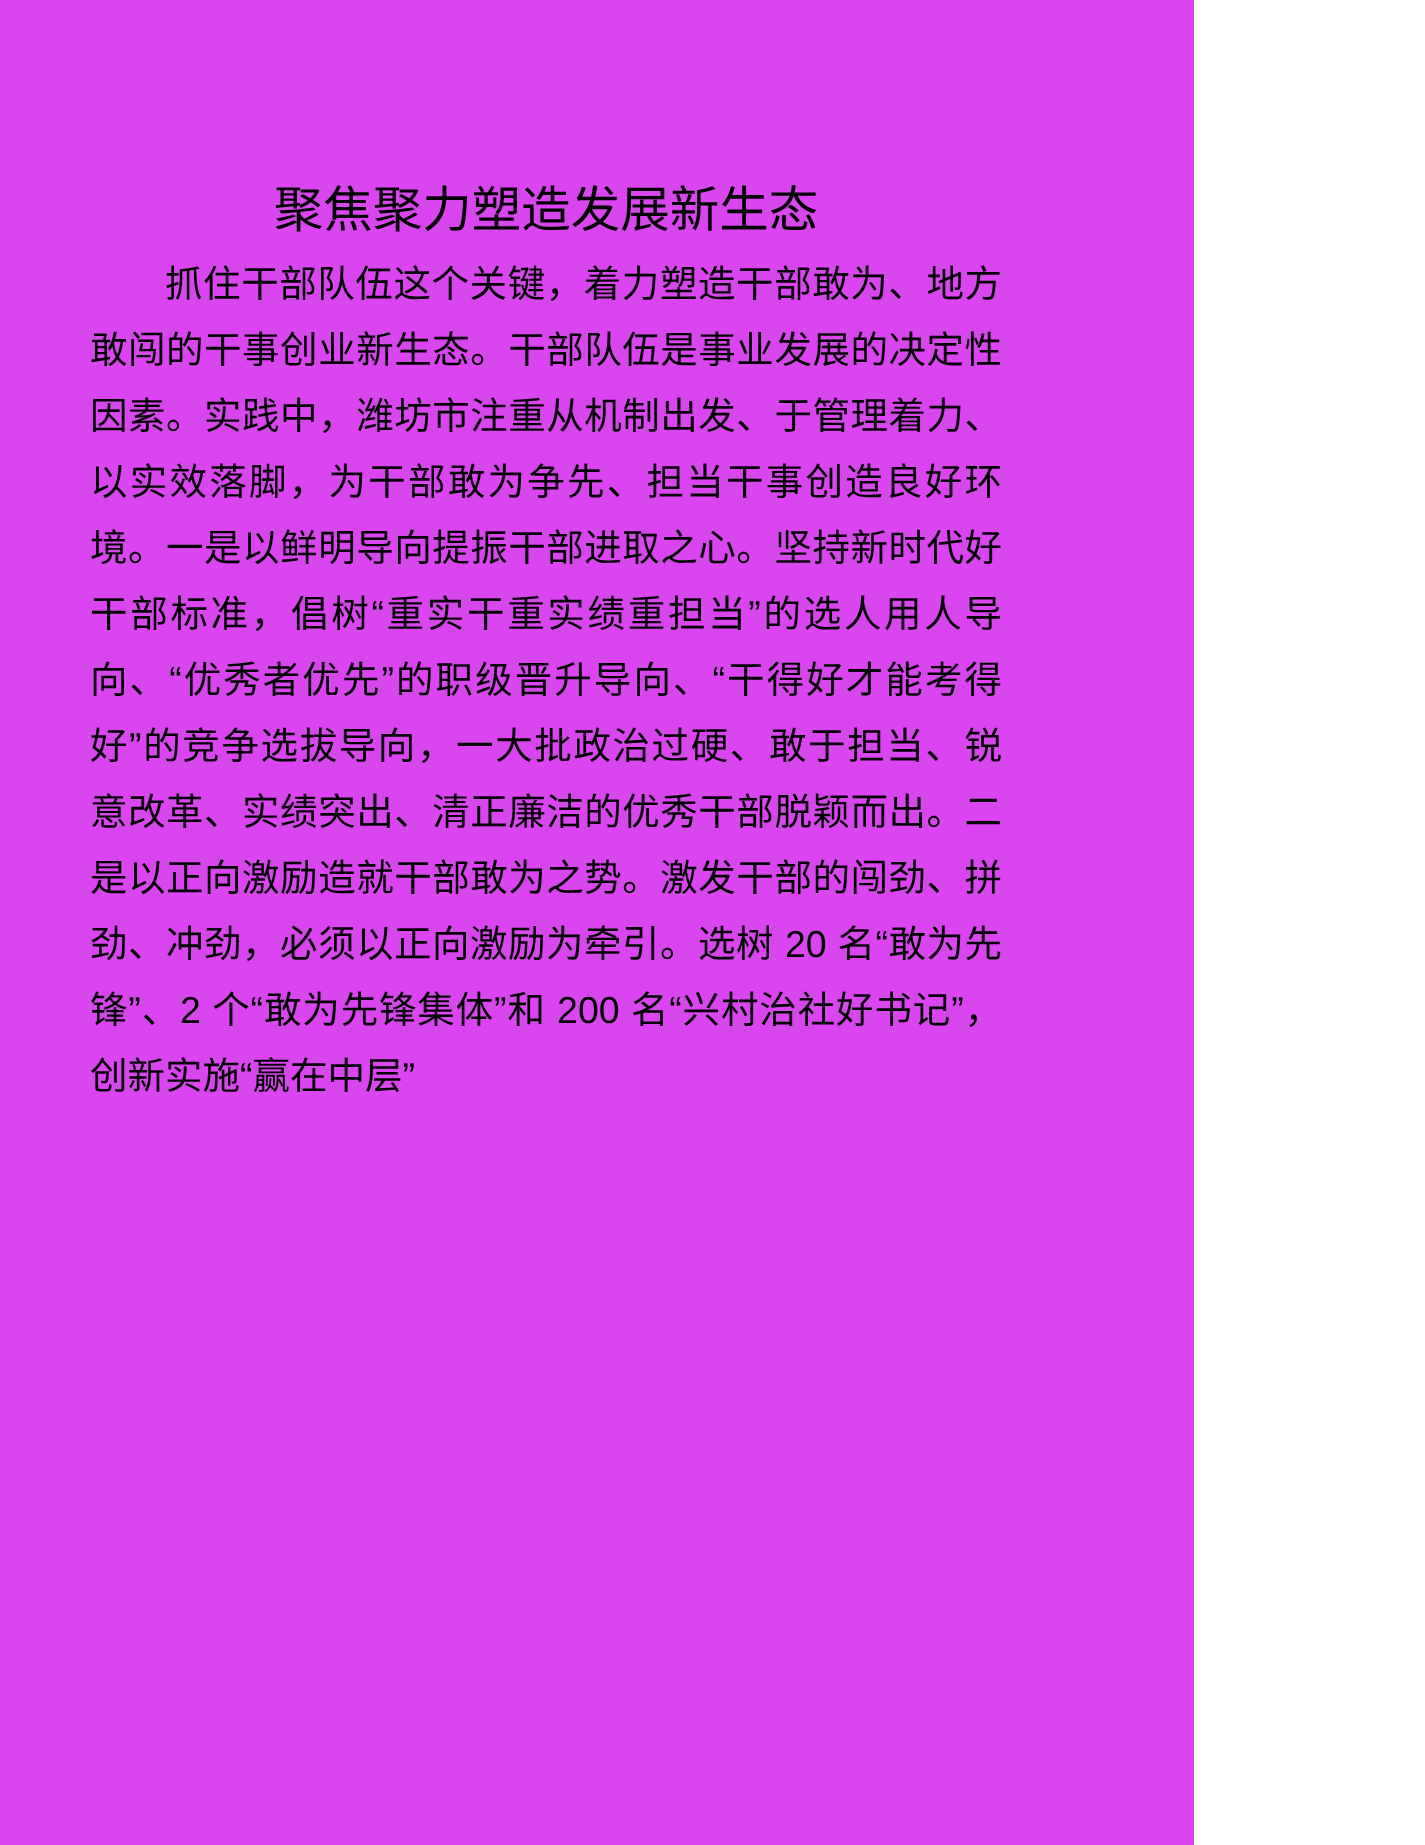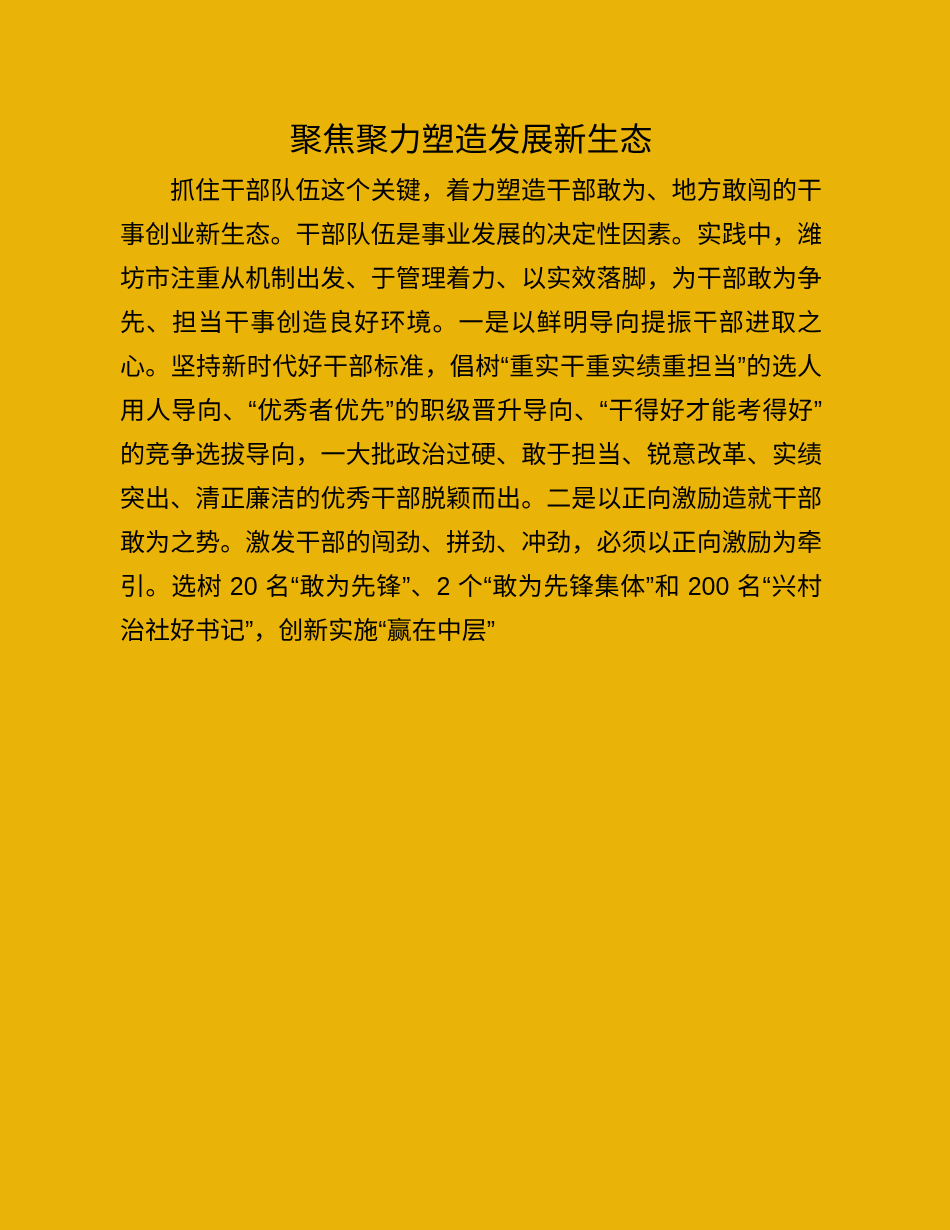--- a/index.html
+++ b/index.html
@@ -8,25 +8,25 @@
     background: #ffffff;
   }
   body {
     width: 950px;
     height: 1230px;
     overflow: hidden;
     font-family: "Liberation Sans", sans-serif;
   }
   .page {
     box-sizing: border-box;
-    width: 950px;
+    width: 796px;
     height: 1230px;
-    background: #eab308;
+    background: #d946ef;
     color: #000000;
-    padding: 112px 128px 0 120px;
+    padding: 112px 128px 0 60px;
   }
   .doc-title {
     margin: 0;
     padding: 0;
     font-size: 33px;
     line-height: 56px;
     font-weight: 400;
     text-align: center;
     letter-spacing: 0;
     color: #000000;

